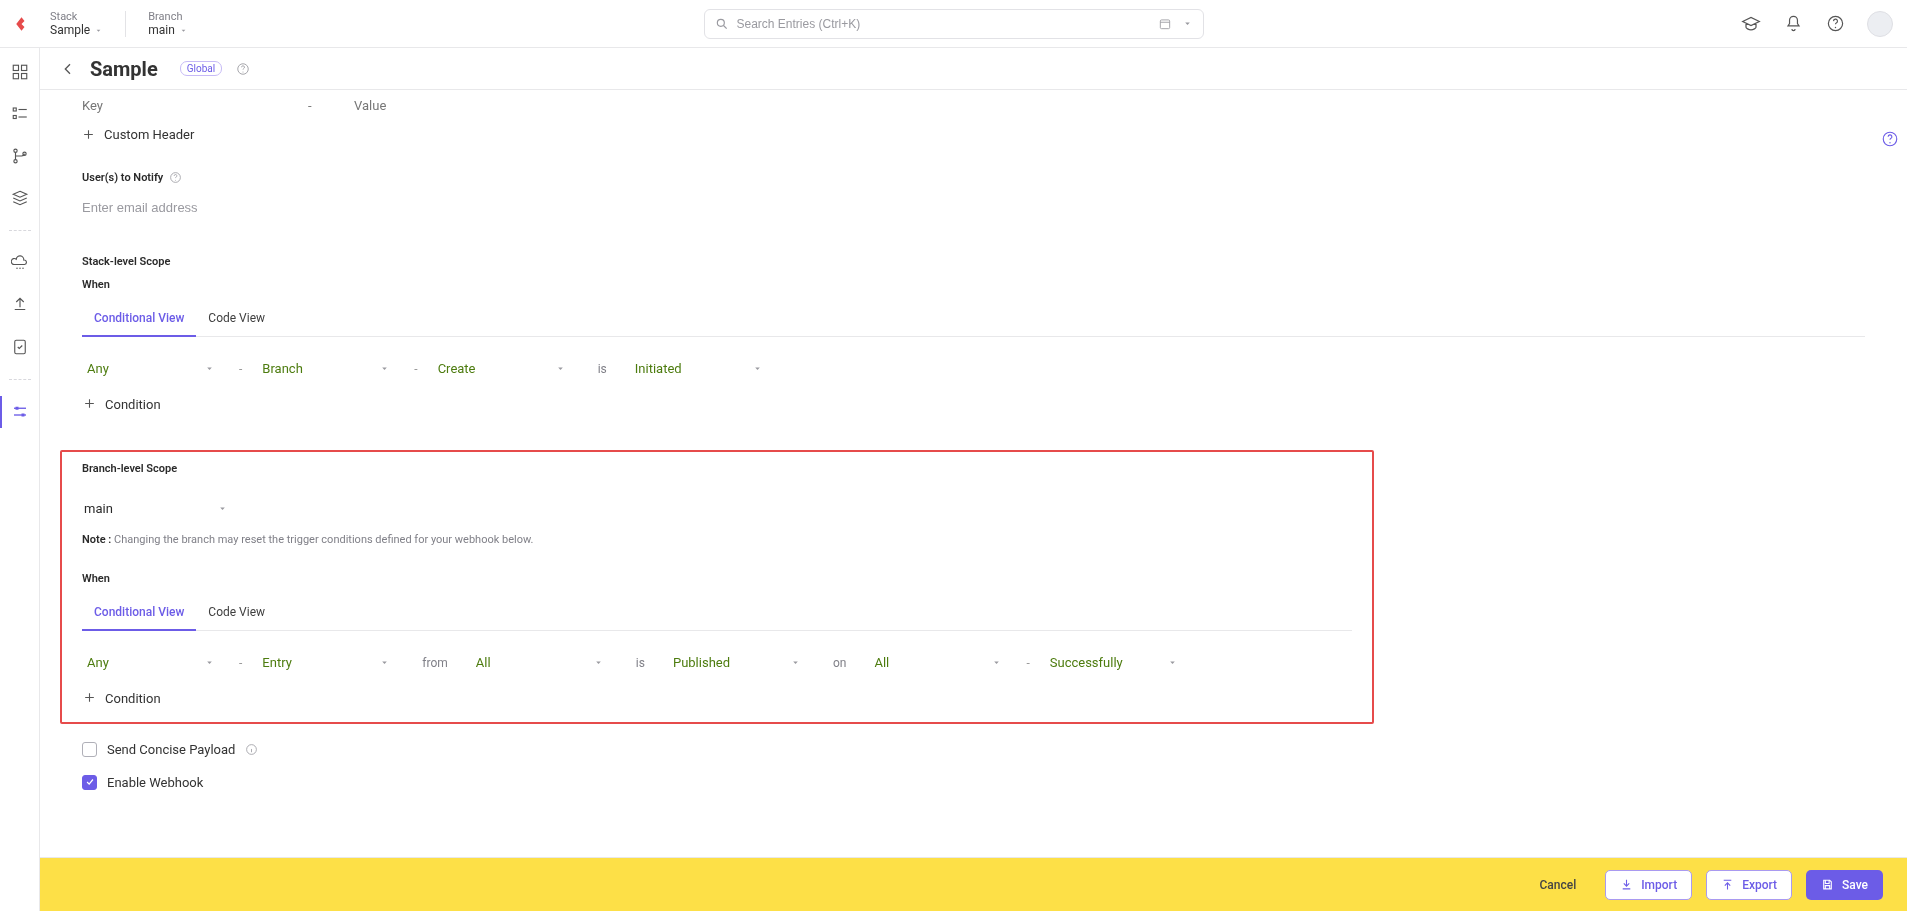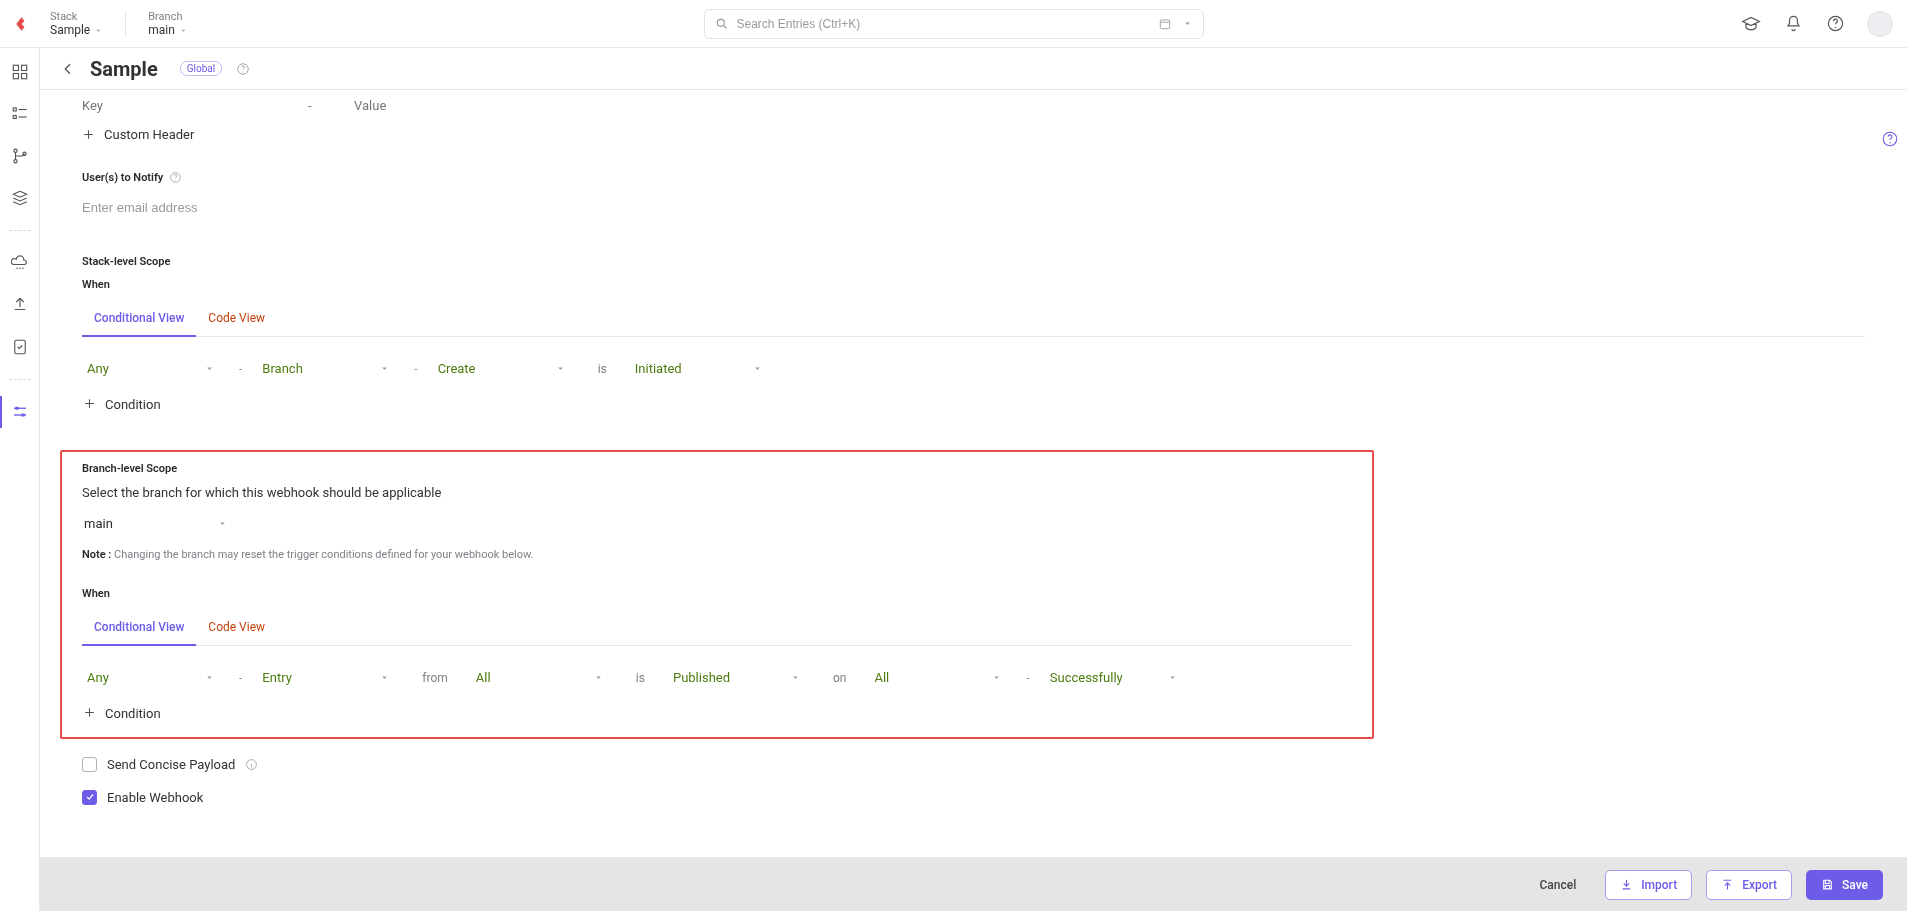--- a/index.html
+++ b/index.html
@@ -160,21 +160,21 @@
   
   .tabs {
     display: flex;
     border-bottom: 1px solid #e8e8ea;
     margin-top: 10px;
   }
   .tab {
     padding: 10px 12px;
     font-size: 12px;
     cursor: pointer;
-    color: #c2410c;
+    color: #404040;
   }
   .tab.active {
     color: #6c5ce7; font-weight: 500;
     border-bottom: 2px solid #6c5ce7;
     margin-bottom: -1px;
   }
 
   
   .cond-block { border-left: 1px solid transparent; padding-left: 6px; margin-left: -6px; }
   .cond-row {
@@ -253,21 +253,21 @@
 
   
   .footer {
     position: absolute;
     bottom: 0; left: 40px; right: 0;
     height: 54px;
     border-top: 1px solid #e8e8ea;
     display: flex; align-items: center; justify-content: flex-end;
     padding: 0 24px;
     gap: 14px;
-    background: #e5e5e5;
+    background: #fde047;
   }
   .btn {
     height: 30px;
     padding: 0 14px;
     border-radius: 5px;
     font-size: 12px; font-weight: 500;
     display: inline-flex; align-items: center; gap: 8px;
     cursor: pointer;
     border: 1px solid transparent;
   }
@@ -522,21 +522,20 @@
         </span>
       <span>Condition</span>
     </div>
   </div>
 
   
   <div class="highlight-box">
     <div class="section-label" style="margin-top:0;">
       <span>Branch-level Scope</span>
     </div>
-    <div class="desc-text">Select the branch for which this webhook should be applicable</div>
     <div class="branch-sel">
       <span>main</span>
       <span class="chev">
           <svg width="11" height="11" viewBox="0 0 24 24">
             <path fill="#9a9aa0" d="M7 10l5 5 5-5z"></path>
           </svg>
         </span>
     </div>
     <div class="note-line">
       <span class="note-strong">Note :</span>

